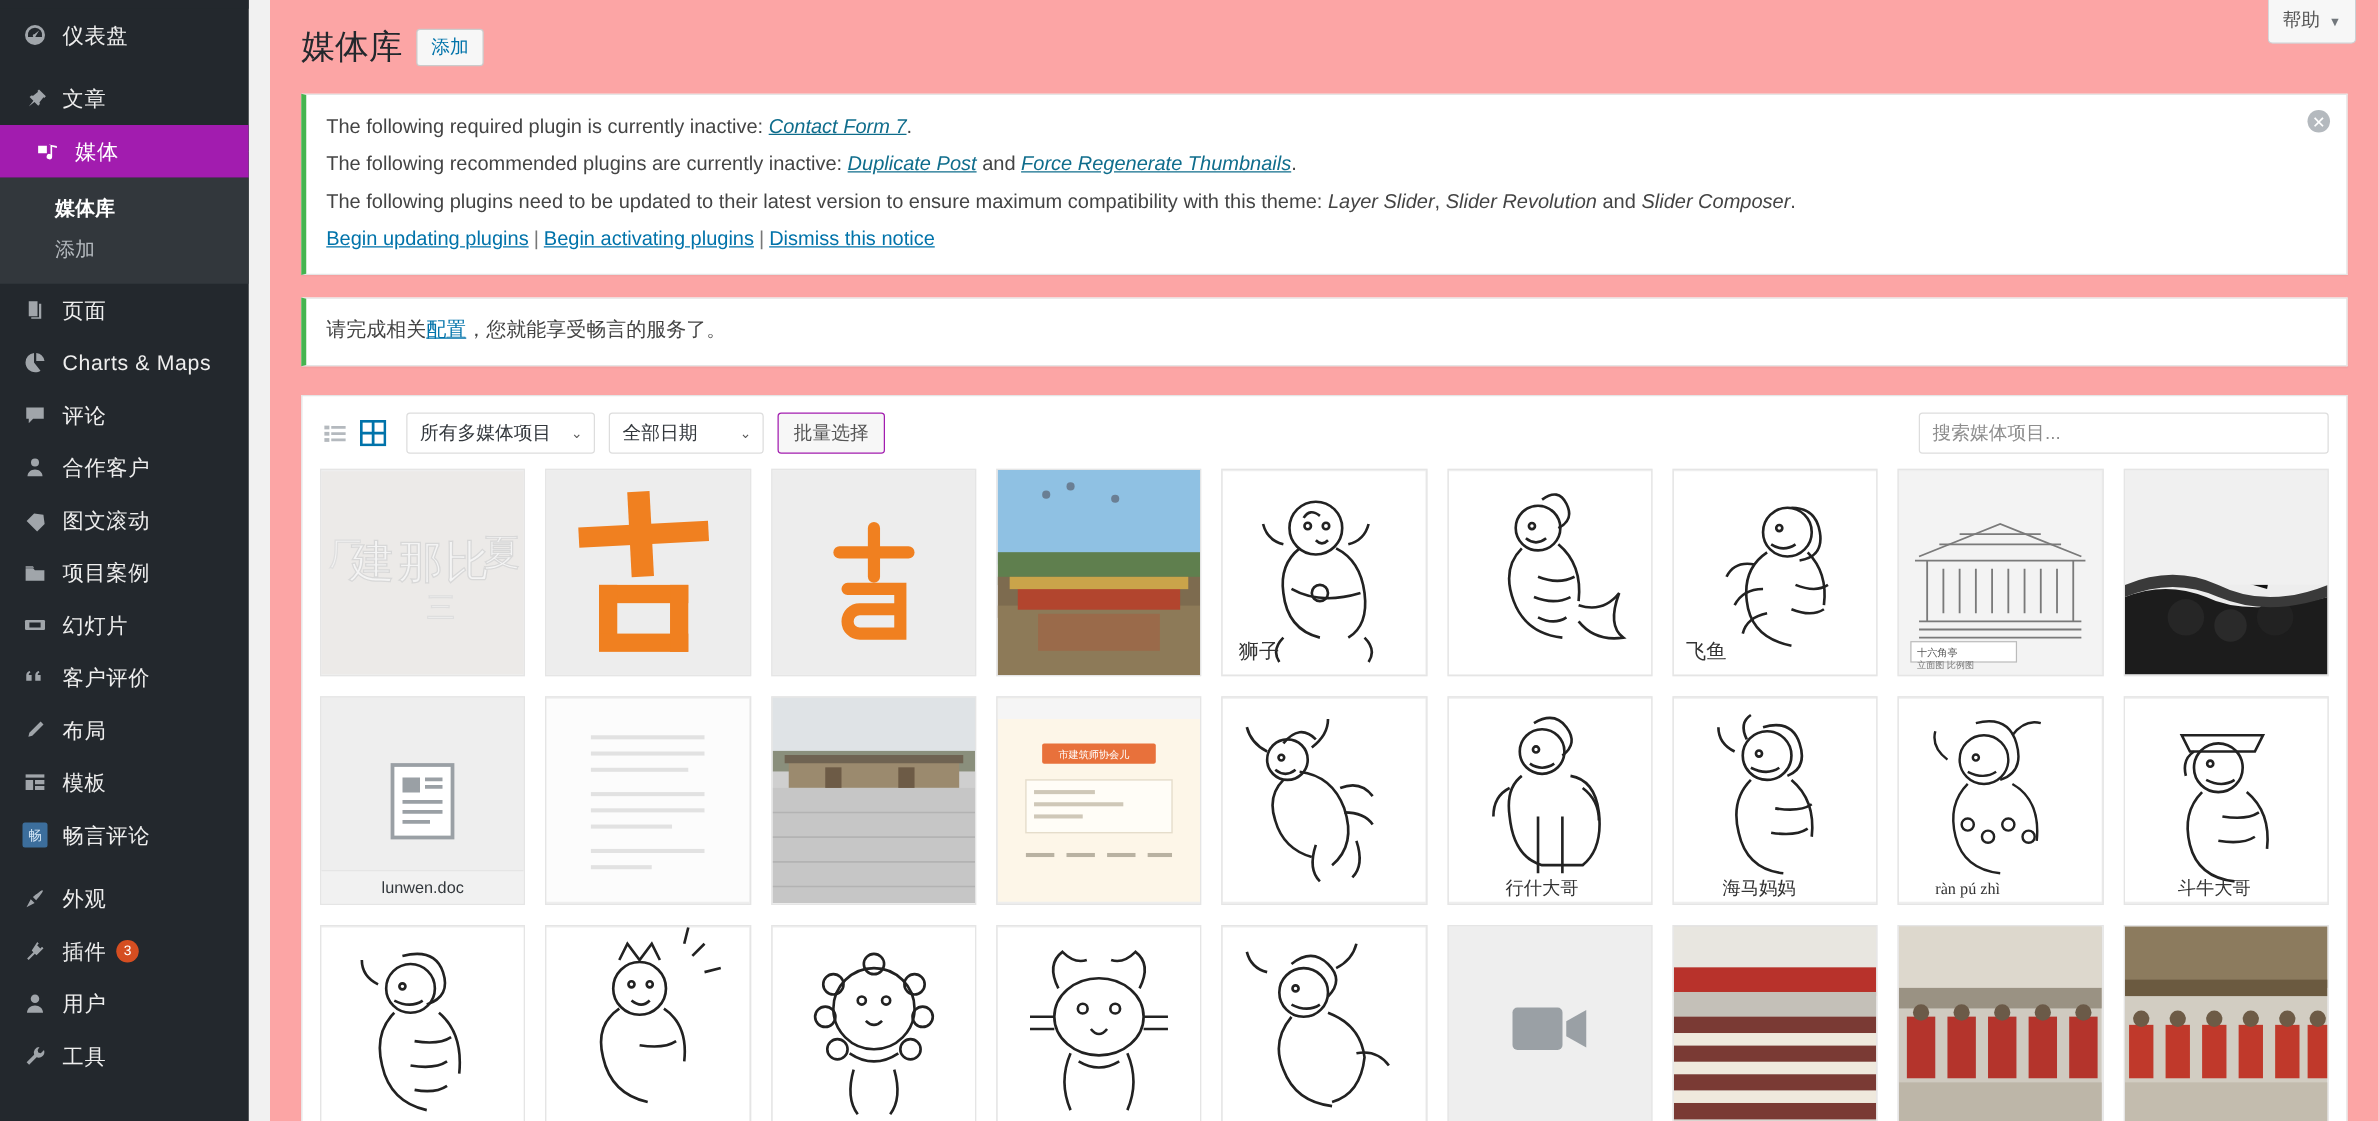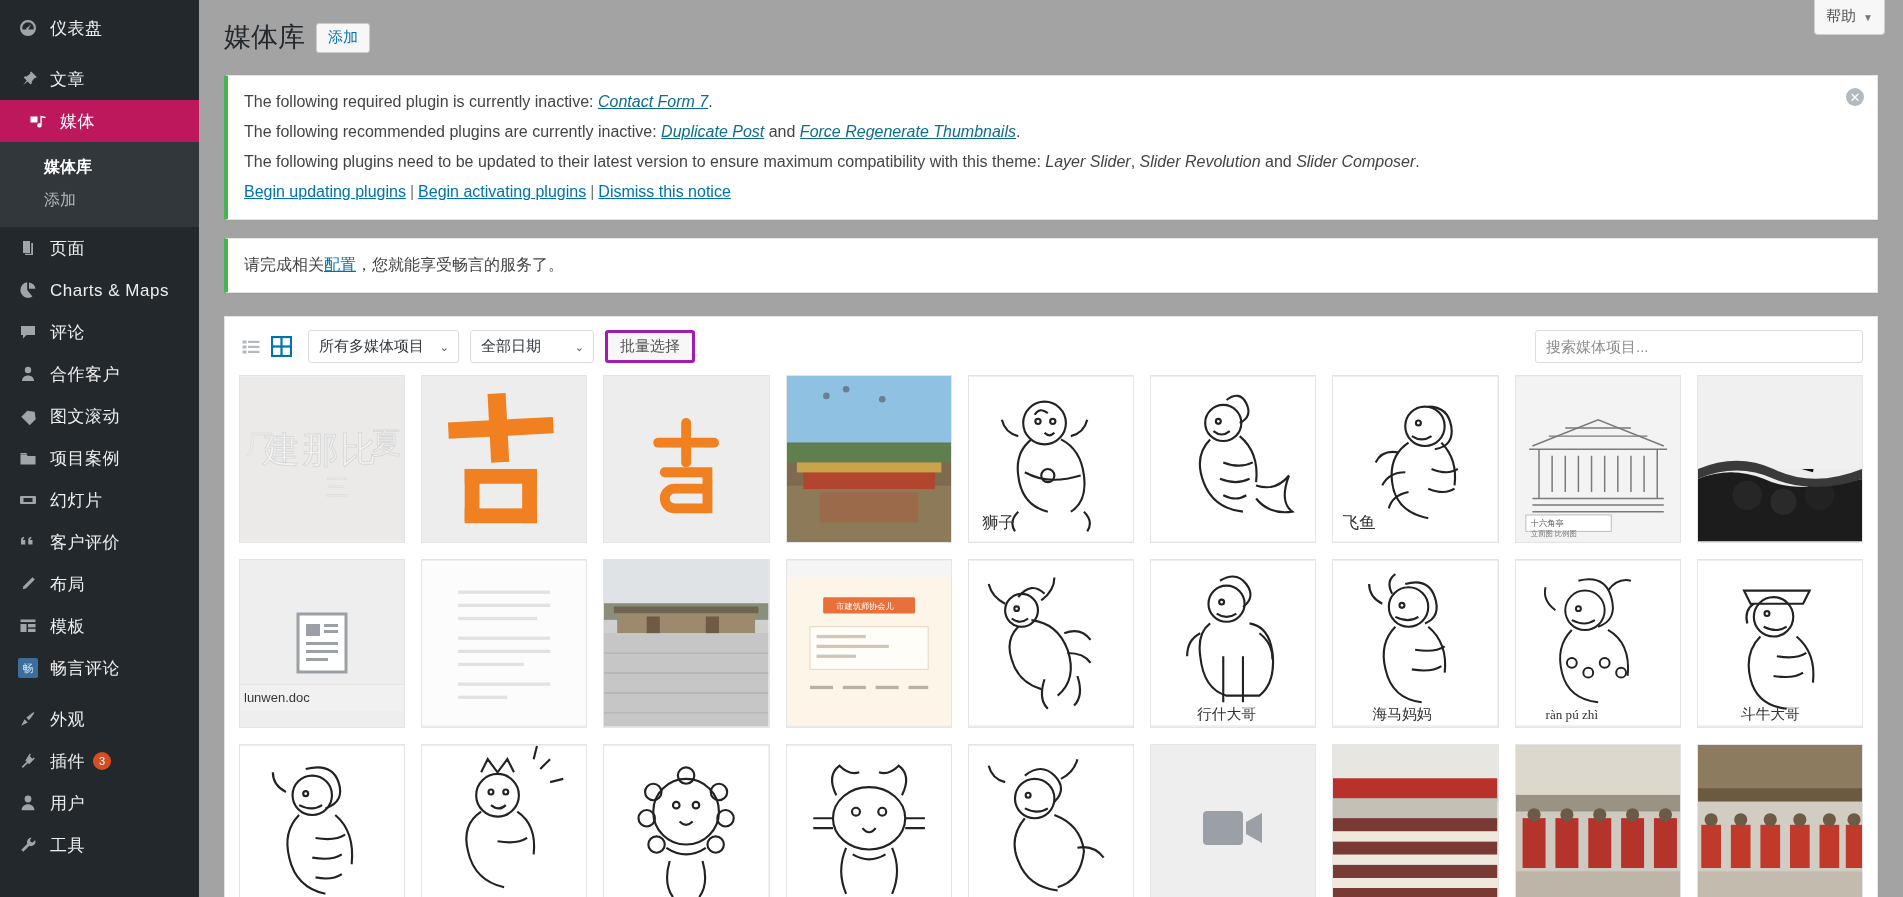--- a/index.html
+++ b/index.html
@@ -33,21 +33,21 @@
     text-align: center;
   }
   .menu-item .ico {
     width: 28px; flex: 0 0 28px;
     display: flex; align-items: center; justify-content: center;
     margin-right: 8px;
     color: #a0a5aa;
   }
   .menu-item .lbl { line-height: 1; letter-spacing: .5px; }
   .menu-item.current {
-    background: #be185d; color: #fff; padding-left: 24px;
+    background: #a21caf; color: #fff; padding-left: 24px;
   }
   .menu-item.current .ico { color: #fff; }
   .menu-item.current::after {
     content: ""; position: absolute; right: -8px; top: 50%;
     transform: translateY(-50%);
     border: 8px solid transparent; border-right-color: #f1f1f1;
   }
   .submenu { background: #32373c; padding: 9px 0 10px 0; }
   .submenu a {
     display: block; padding: 6px 0 6px 44px;
@@ -65,21 +65,21 @@
   }
   .ico svg { display: block; }
   .chang-ico {
     width: 20px; height: 20px;
     background: #3c6e9c; color: #cfe2f3;
     display: flex; align-items: center; justify-content: center;
     font-size: 11px; border-radius: 2px;
   }
 
   
-  .main { flex: 1 1 auto; position: relative; overflow: hidden; background: #a3a3a3; }
+  .main { flex: 1 1 auto; position: relative; overflow: hidden; background: #fca5a5; margin-left: 17px; }
   .help-wrap { position: absolute; top: 0; right: 18px; }
   .help-btn {
     background: #f7f7f7; border: 1px solid #ccd0d4; border-top: none;
     border-radius: 0 0 4px 4px;
     padding: 7px 11px 8px 11px; font-size: 15px; color: #555;
     cursor: pointer;
   }
   .help-btn .caret { font-size: 10px; margin-left: 7px; color: #72777c; }
 
   .page-head {
@@ -139,21 +139,21 @@
     border-radius: 3px; height: 33px;
     display: flex; align-items: center;
     padding: 0 34px 0 10px;
     font-size: 15px; color: #32373c; cursor: pointer;
   }
   .select-box .chev {
     position: absolute; right: 9px; top: 50%; transform: translateY(-50%);
     font-size: 11px; color: #555;
   }
   .btn-grey {
-    border: 3px solid #a21caf; background: #f7f7f7;
+    border: 1px solid #a21caf; background: #f7f7f7;
     border-radius: 3px; height: 33px;
     padding: 0 12px; font-size: 15px; color: #555; cursor: pointer;
   }
   .search-input {
     margin-left: auto;
     width: 328px; height: 33px;
     border: 1px solid #ddd; background: #fff;
     border-radius: 3px; padding: 0 10px;
     font-size: 15px; color: #32373c;
     font-family: "Liberation Sans", sans-serif;
@@ -174,24 +174,24 @@
     border: 1px solid #e5e5e5;
     overflow: hidden;
     cursor: pointer;
   }
   .tile > .inner {
     position: absolute; inset: 0;
     display: flex; align-items: center; justify-content: center;
     overflow: hidden;
   }
   .tile .fname {
-    position: absolute; left: 0; right: 0; bottom: 16px;
+    position: absolute; left: 0; right: 0; bottom: 0;
     background: #f1f1f1;
     font-size: 13px; color: #32373c;
-    text-align: left; padding: 5px 4px 6px 4px;
+    text-align: center; padding: 5px 4px 6px 4px;
     border-top: 1px solid #e5e5e5;
   }
   .doc-ico { width: 52px; height: 62px; }
   .vid-ico { width: 62px; height: 44px; }
 
   
   .art { position: absolute; inset: 0; }
   .art svg { width: 100%; height: 100%; display: block; }
 </style>
 </head>

